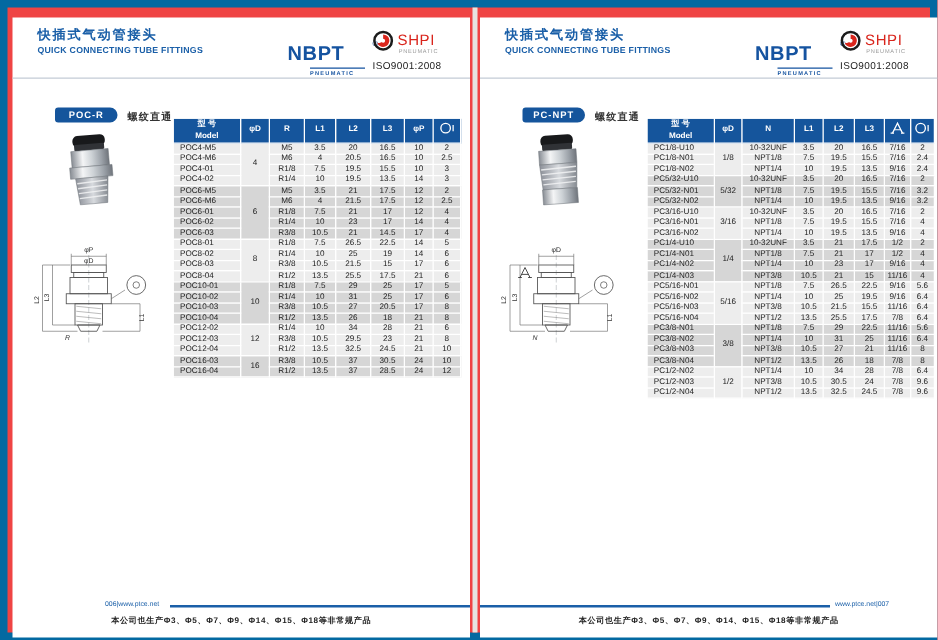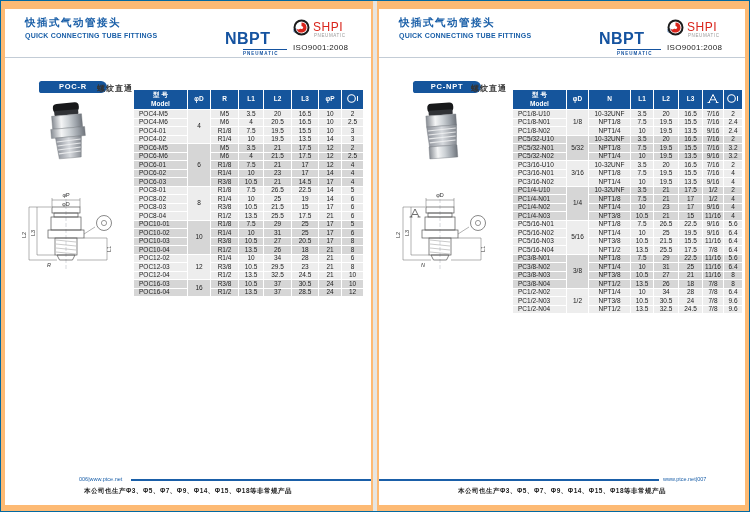--- a/index.html
+++ b/index.html
@@ -1,39 +1,39 @@
 <!DOCTYPE html>
 <html><head>
 <meta charset="utf-8">
 <style>
   *{margin:0;padding:0;box-sizing:border-box}
   body{width:750px;height:512px;position:relative;background:#efede9;
        font-family:"Liberation Sans","DejaVu Sans",sans-serif;overflow:hidden}
-  .spread{position:absolute;inset:0;background:#fdba74;border:1px solid #0369a1}
+  .spread{position:absolute;inset:0;background:#ef4444;border:6px solid #0369a1}
   .seam{position:absolute;left:372px;top:0;width:4px;height:100%;background:#e7e5e1}
   .page{position:absolute;top:8px;width:366px;height:496px;background:#fff}
   .page-left{left:4px}
   .page-right{left:378px}
 
   
   .t-cn{position:absolute;left:20px;top:7px;font-size:10.5px;font-weight:bold;color:#1a5fa8;letter-spacing:1.5px}
   .t-en{position:absolute;left:20px;top:23px;font-size:7px;font-weight:bold;color:#1a5fa8;letter-spacing:0.2px}
   .nbpt{position:absolute;left:220px;top:22px;width:66px;text-align:left;color:#1553a0}
   .nbpt-name{font-size:16px;font-weight:800;letter-spacing:0.5px;position:relative;line-height:1}
   .nbpt-reg{font-size:6px;position:absolute;top:-3px;right:-7px}
   .nbpt-sub{font-size:4.5px;font-weight:bold;letter-spacing:1px;border-top:1px solid #1553a0;margin:2px 4px 0 18px;padding-top:1px}
   .shpi{position:absolute;left:288px;top:10px;width:74px}
   .shpi-icon{position:absolute;left:0;top:0}
   .shpi-name{position:absolute;left:20px;top:1px;color:#d9251c;font-size:12px;font-weight:400;letter-spacing:0.5px}
   .shpi-sub{position:absolute;left:21px;top:14px;color:#9a9a9a;font-size:4.5px;letter-spacing:0.6px}
   .iso{position:absolute;left:0px;top:24px;font-size:8px;font-weight:normal;color:#1c1c1c;letter-spacing:0.3px}
   .hdr-rule{position:absolute;left:0;top:48px;width:100%;height:1px;background:#c3ccd6}
 
   
-  .pill{position:absolute;left:34px;top:72px;width:68px;height:12px;background:#15559c;color:#fff;
+  .pill{position:absolute;left:34px;top:72px;width:50px;height:12px;background:#15559c;color:#fff;
         font-size:7.5px;font-weight:bold;text-align:center;line-height:12px;letter-spacing:0.8px;
         border-radius:3px 7px 7px 3px}
   .section-name{position:absolute;left:92px;top:74px;font-size:8px;font-weight:bold;color:#333;letter-spacing:1px}
 
   
   .photo{position:absolute;left:34px;top:92px}
   .drawing{position:absolute;left:12px;top:180px}
 
   
   .tbl{position:absolute;top:80px;border-collapse:collapse;table-layout:fixed;font-size:6.5px;color:#222;width:230px}

